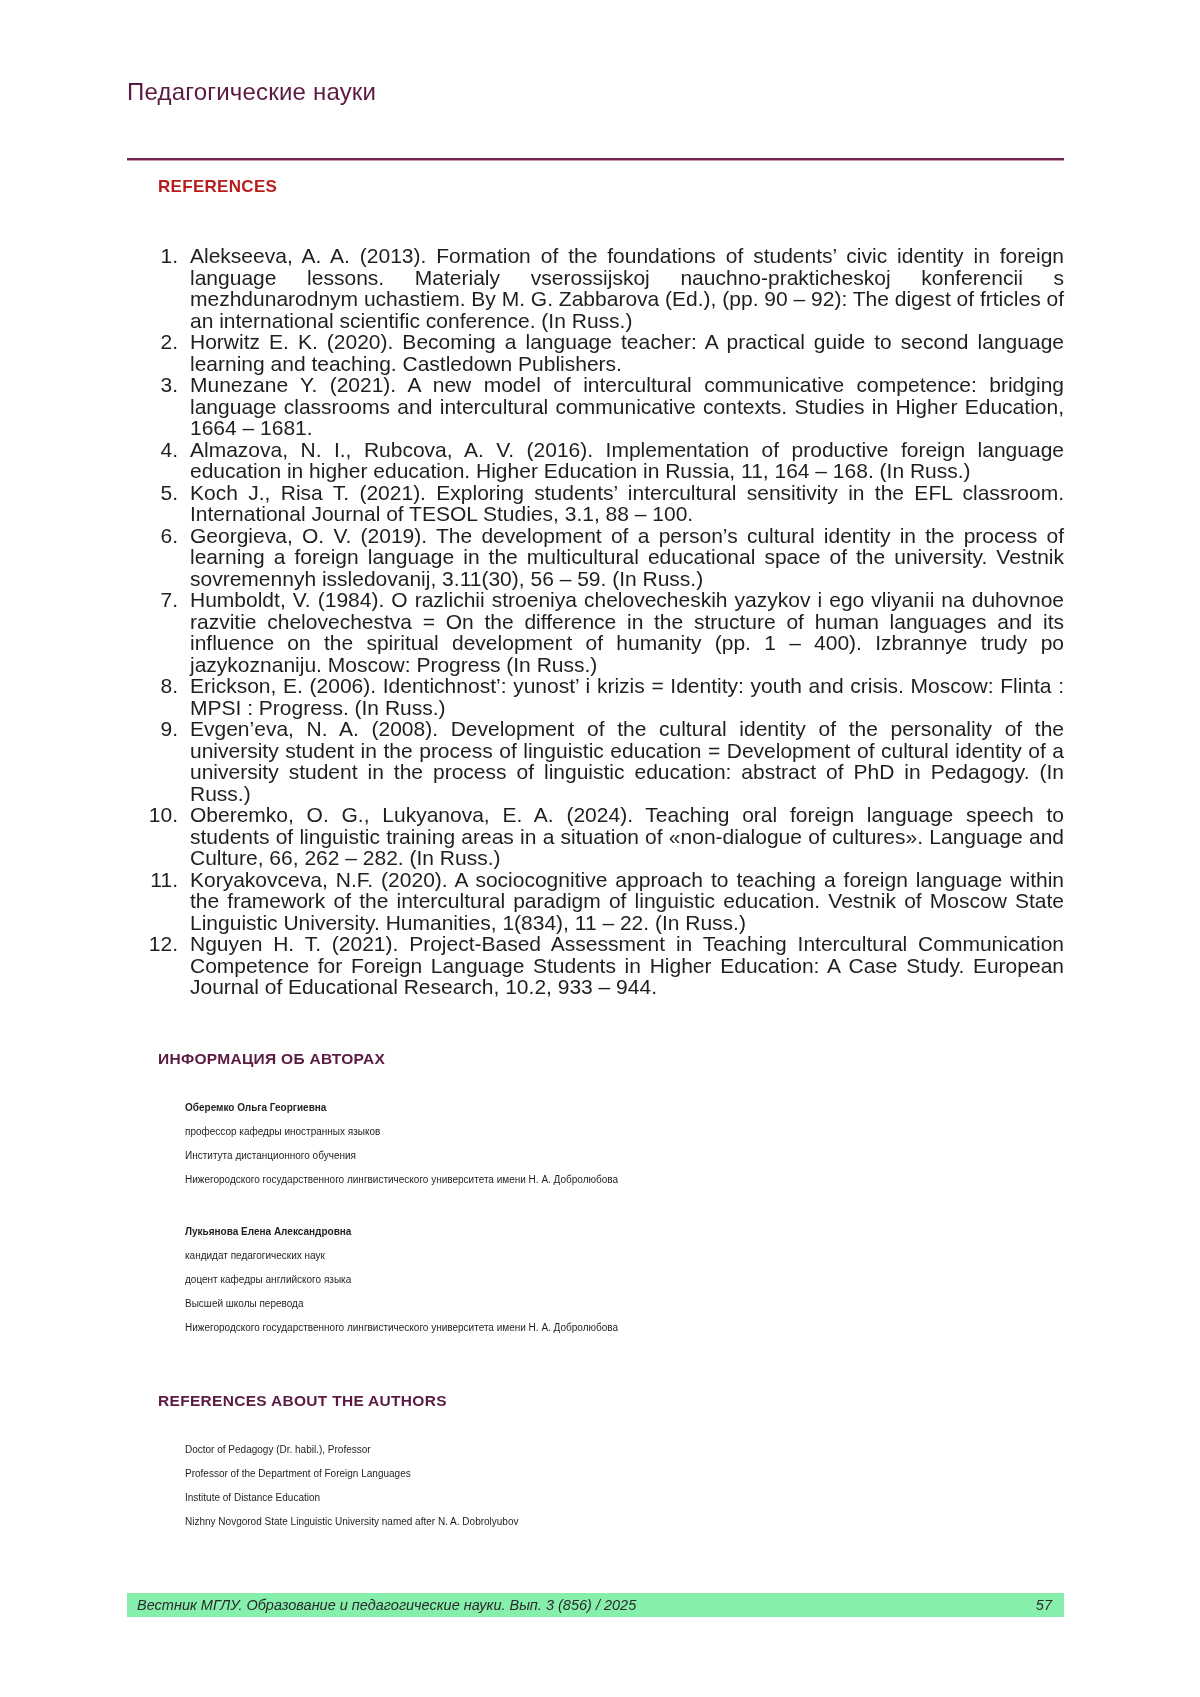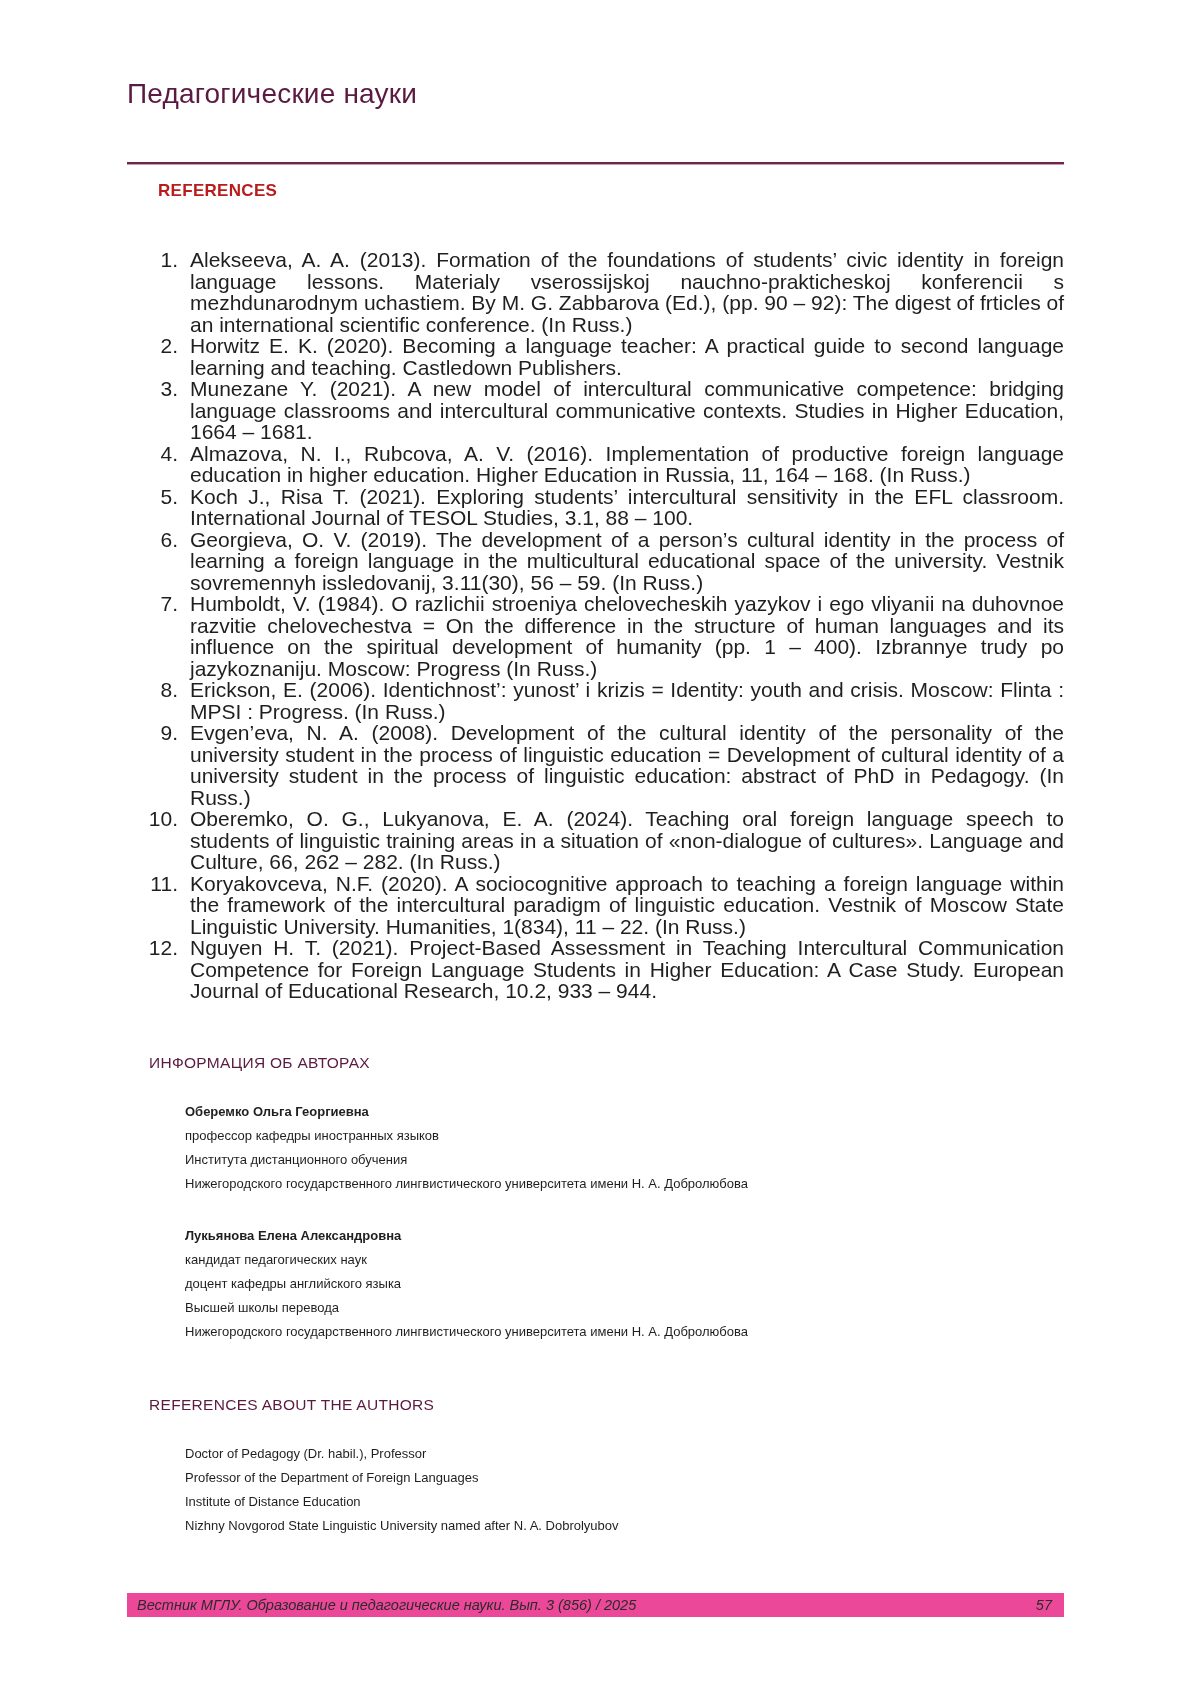--- a/index.html
+++ b/index.html
@@ -13,21 +13,21 @@
     overflow:hidden;
   }
   .content{
     position:absolute;
     left:127px;
     top:0;
     width:937px;
   }
   .section-title{
     margin-top:78px;
-    font-size:28px;
+    font-size:24px;
     font-weight:400;
     color:#5b1a41;
     letter-spacing:0.2px;
   }
   .rule{
     margin-top:52px;
     height:2px;
     background:#6d2550;
     border-bottom:1px solid #c79ab4;
   }
@@ -56,44 +56,44 @@
   ol.refs li::before{
     content:counter(ref) ".";
     position:absolute;
     left:0;
     top:0;
     width:51px;
     text-align:right;
   }
   .info-heading{
     margin-top:52px;
-    margin-left:22px;
+    margin-left:31px;
     font-size:15.5px;
-    font-weight:400;
+    font-weight:700;
     color:#5b1a41;
     letter-spacing:0.3px;
   }
   .authors{
     margin-left:58px;
-    font-size:13px;
+    font-size:10px;
     line-height:24px;
   }
   .author-block{
     margin-top:28px;
   }
   .author-name{
     font-weight:700;
   }
   .footer-bar{
     position:absolute;
     left:127px;
     top:1593px;
     width:937px;
     height:24px;
-    background:#ec4899;
+    background:#86efac;
     display:flex;
     align-items:center;
     justify-content:space-between;
     box-sizing:border-box;
     padding:0 12px 0 10px;
     font-size:14.5px;
     font-style:italic;
     color:#2b2b2b;
   }
   .footer-page-number{

